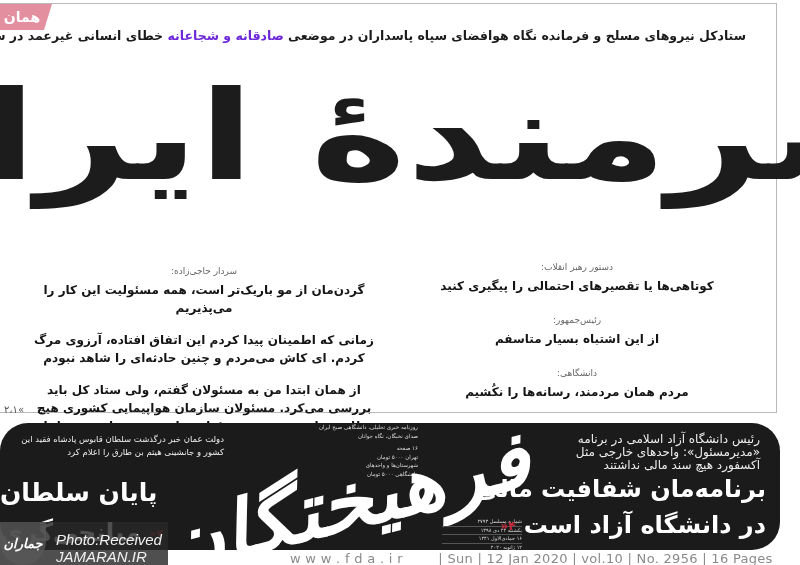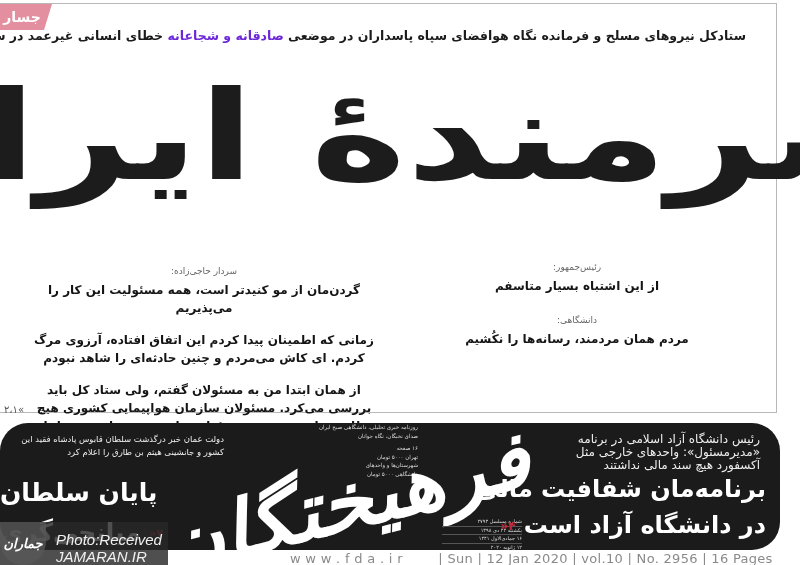--- a/index.html
+++ b/index.html
@@ -81,40 +81,44 @@
   .wm-logo {
     width:46px; height:43px; border-radius:0 0 23px 23px; display:flex; align-items:center; justify-content:center;
     font-size:13px; font-weight:bold; color:#fff; direction:rtl; background:rgba(90,90,90,0.7);
   }
   .wm-text { font-family:"Liberation Sans", sans-serif; font-size:15px; line-height:17px; margin-left:10px; color:#f1f1f1; }
 </style>
 </head>
 <body>
 
 <div class="frame">
-  <div class="tag">جسار</div>
+  <div class="tag">همان</div>
 
   <div class="kicker"><span>ستادکل نیروهای مسلح و فرمانده نگاه هوافضای سپاه پاسداران در موضعی </span><span class="hl">صادقانه و شجاعانه</span><span> خطای انسانی غیرعمد در سقوط هواپیمای اوکراینی را اعلام کردند</span></div>
 
   <div class="headline">شرمندهٔ ایران</div>
 
   <div class="col col-right">
+    <div class="qblock-r">
+      <div class="label">دستور رهبر انقلاب:</div>
+      <div class="quote">کوتاهی‌ها یا تقصیرهای احتمالی را پیگیری کنید</div>
+    </div>
     <div class="qblock-r">
       <div class="label">رئیس‌جمهور:</div>
       <div class="quote">از این اشتباه بسیار متاسفم</div>
     </div>
     <div class="qblock-r">
       <div class="label">دانشگاهی:</div>
       <div class="quote">مردم همان مردمند، رسانه‌ها را نکُشیم</div>
     </div>
   </div>
 
   <div class="col col-left">
     <div class="label">سردار حاجی‌زاده:</div>
-    <div class="quote qblock-l">گردن‌مان از مو کنید‌تر است، همه مسئولیت این کار را می‌پذیریم</div>
+    <div class="quote qblock-l">گردن‌مان از مو باریک‌تر است، همه مسئولیت این کار را می‌پذیریم</div>
     <div class="quote qblock-l">زمانی که اطمینان پیدا کردم این اتفاق افتاده، آرزوی مرگ کردم. ای کاش می‌مردم و چنین حادثه‌ای را شاهد نبودم</div>
     <div class="quote qblock-l">از همان ابتدا من به مسئولان گفتم، ولی ستاد کل باید بررسی می‌کرد. مسئولان سازمان هواپیمایی کشوری هیچ خطایی نداشتند و همه مسئولیت‌ها به عهده ماست و ما باید جوابگو باشیم. هواپیما در مسیر خودش بوده و همه کار خود را درست انجام داده بودند</div>
   </div>
 
   <div class="pageref">۲،۱«</div>
 </div>
 
 <div class="band">
   <div class="lead-left">دولت عمان خبر درگذشت سلطان قابوس پادشاه فقید این کشور و جانشینی هیثم بن طارق را اعلام کرد</div>
   <div class="big-left">

